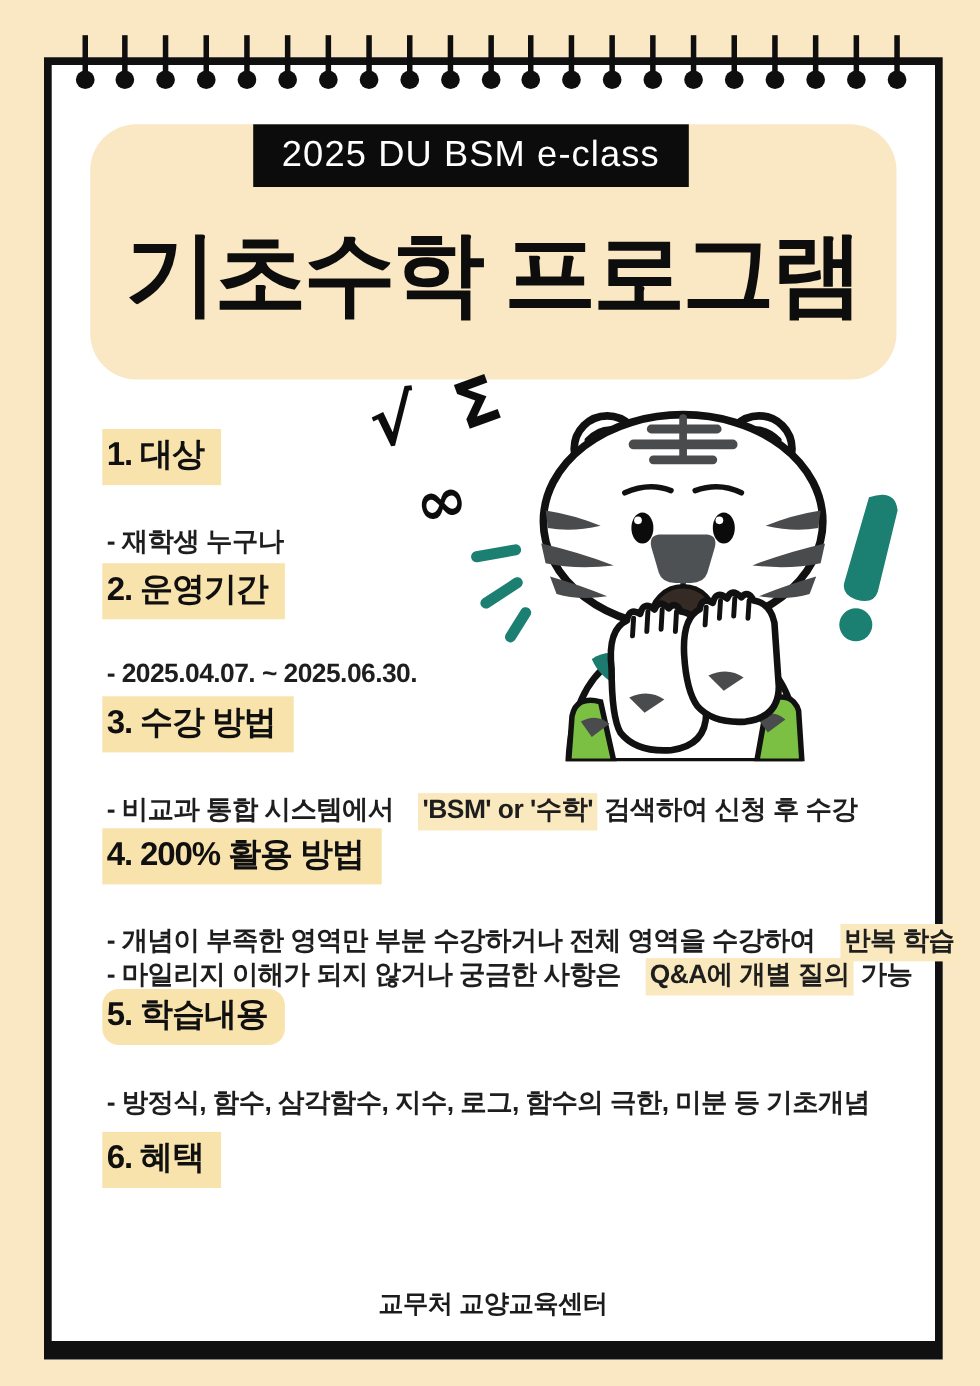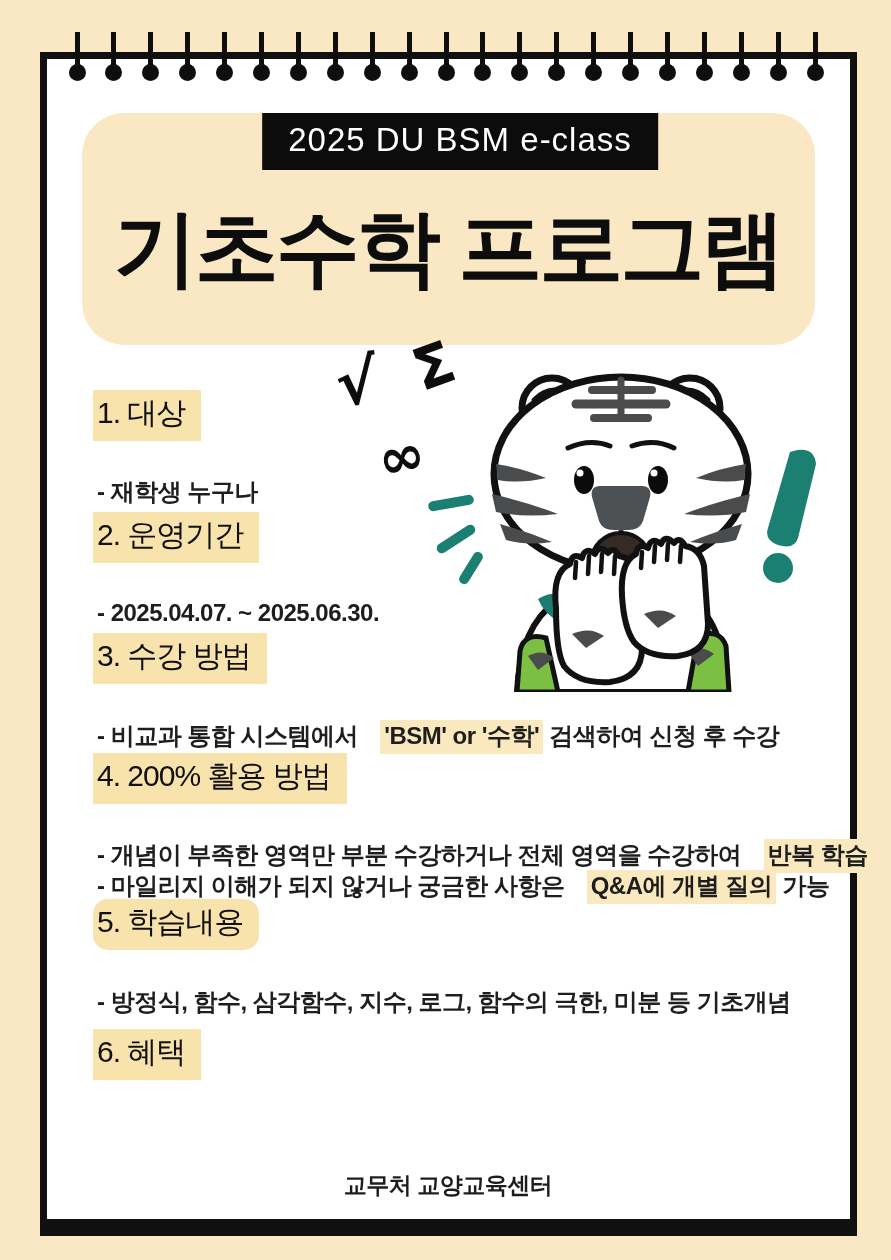--- a/index.html
+++ b/index.html
@@ -31,36 +31,36 @@
     content:"";position:absolute;left:-6px;top:32px;
     width:17px;height:17px;border-radius:50%;background:#0e0e0e;
   }
 
   
   .title-box{
     left:82px;top:113px;width:733px;height:232px;
     background:#FAE8C4;border-radius:42px;z-index:1;
   }
   .badge{
-    top:113px;left:460px;transform:translateX(-50%);
+    top:113px;left:428px;transform:translateX(-50%);
     background:#0c0c0c;color:#ffffff;
     font-size:33px;font-weight:500;letter-spacing:1px;
     padding:8px 26px 11px;white-space:nowrap;z-index:2;
   }
   .main-title{
     top:192px;left:448px;transform:translateX(-50%);
     font-size:84px;font-weight:900;letter-spacing:-3px;
     color:#0d0d0d;white-space:nowrap;z-index:2;
   }
 
   
   .sec-head{
     position:absolute;left:93px;
     background:#F8E3AC;color:#101010;
-    font-size:30px;font-weight:400;letter-spacing:-1px;
+    font-size:30px;font-weight:700;letter-spacing:-1px;
     padding:3px 16px 7px 4px;white-space:nowrap;z-index:3;
   }
   .line{
     position:absolute;left:97px;
     font-size:24px;font-weight:600;letter-spacing:-0.5px;
     color:#1e1e1e;white-space:nowrap;z-index:3;
   }
   .hl{background:#FAE9BE;padding:2px 4px 5px;margin-left:16px;}
 
   

